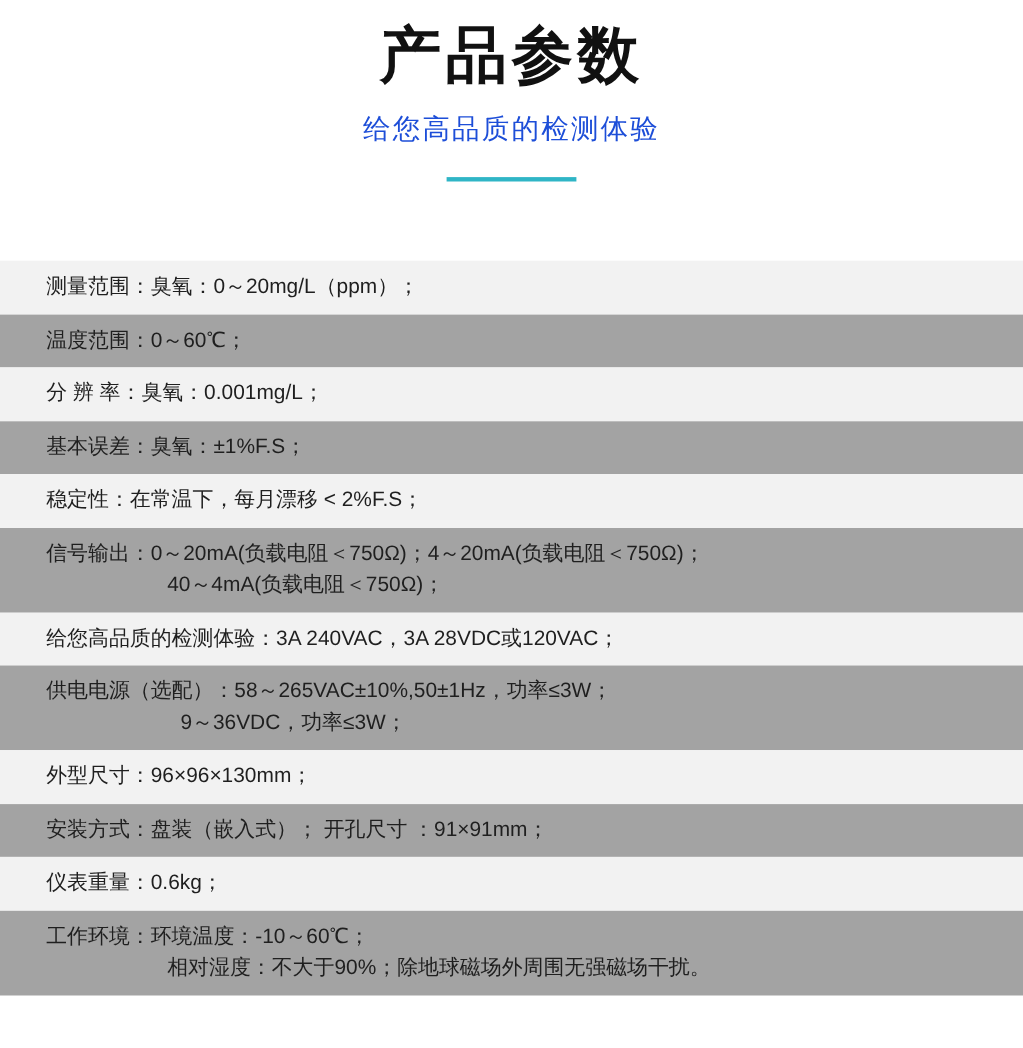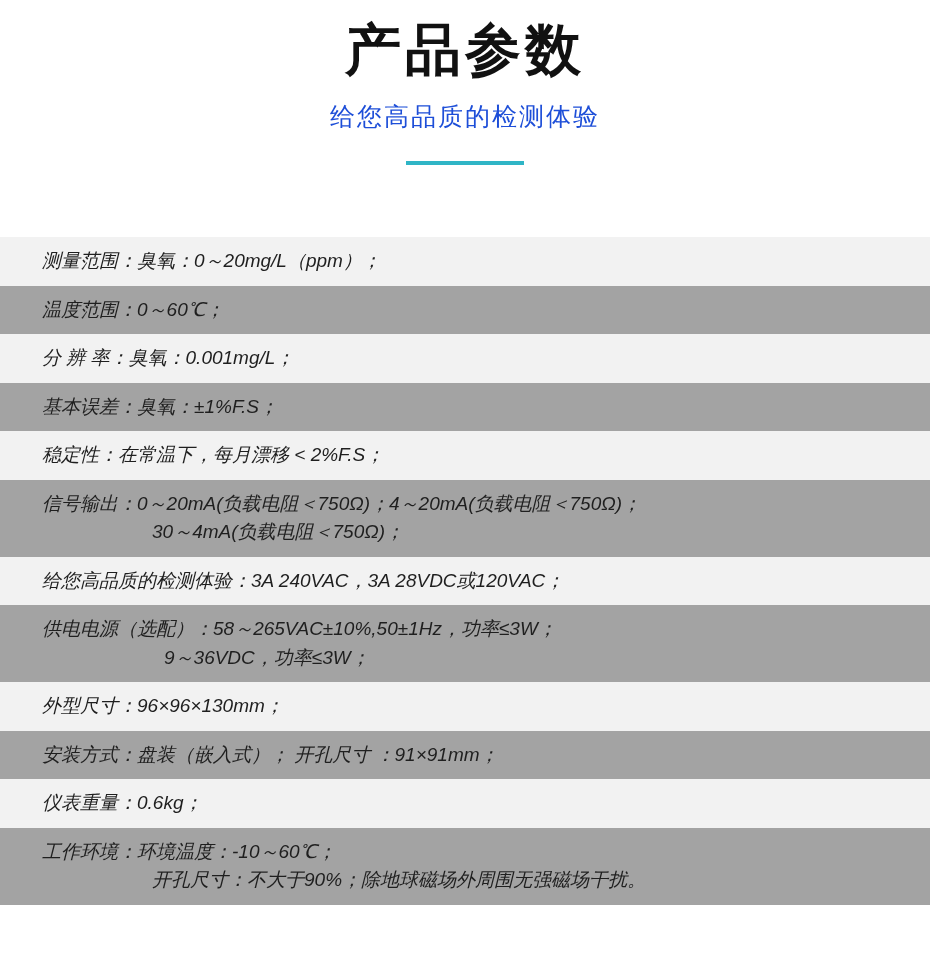--- a/index.html
+++ b/index.html
@@ -49,21 +49,20 @@
     margin-top: 72px;
     width: 930px;
   }
   .spec-row {
     padding: 10px 40px 10px 42px;
     font-size: 19px;
     line-height: 1.5;
     color: #1f1f1f;
     box-sizing: border-box;
     min-height: 22px;
-    font-style: italic;
   }
   .spec-row.shade {
     background: #f2f2f2;
   }
   .spec-row.plain {
     background: #a3a3a3;
   }
   .spec-row .cont {
     display: block;
   }
@@ -104,21 +103,21 @@
     <div class="spec-row plain">
       <span class="cont">基本误差：臭氧：±1%F.S；</span>
     </div>
 
     <div class="spec-row shade">
       <span class="cont">稳定性：在常温下，每月漂移 &lt; 2%F.S；</span>
     </div>
 
     <div class="spec-row plain">
       <span class="cont">信号输出：0～20mA(负载电阻＜750Ω)；4～20mA(负载电阻＜750Ω)；</span>
-      <span class="indent">30～4mA(负载电阻＜750Ω)；</span>
+      <span class="indent">40～4mA(负载电阻＜750Ω)；</span>
     </div>
 
     <div class="spec-row shade">
       <span class="cont">给您高品质的检测体验：3A 240VAC，3A 28VDC或120VAC；</span>
     </div>
 
     <div class="spec-row plain">
       <span class="cont">供电电源（选配）：58～265VAC±10%,50±1Hz，功率≤3W；</span>
       <span class="indent2">9～36VDC，功率≤3W；</span>
     </div>
@@ -130,17 +129,17 @@
     <div class="spec-row plain">
       <span class="cont">安装方式：盘装（嵌入式）； 开孔尺寸 ：91×91mm；</span>
     </div>
 
     <div class="spec-row shade">
       <span class="cont">仪表重量：0.6kg；</span>
     </div>
 
     <div class="spec-row plain">
       <span class="cont">工作环境：环境温度：-10～60℃；</span>
-      <span class="indent">开孔尺寸：不大于90%；除地球磁场外周围无强磁场干扰。</span>
+      <span class="indent">相对湿度：不大于90%；除地球磁场外周围无强磁场干扰。</span>
     </div>
 
   </div>
 </div>
 
 </body></html>

